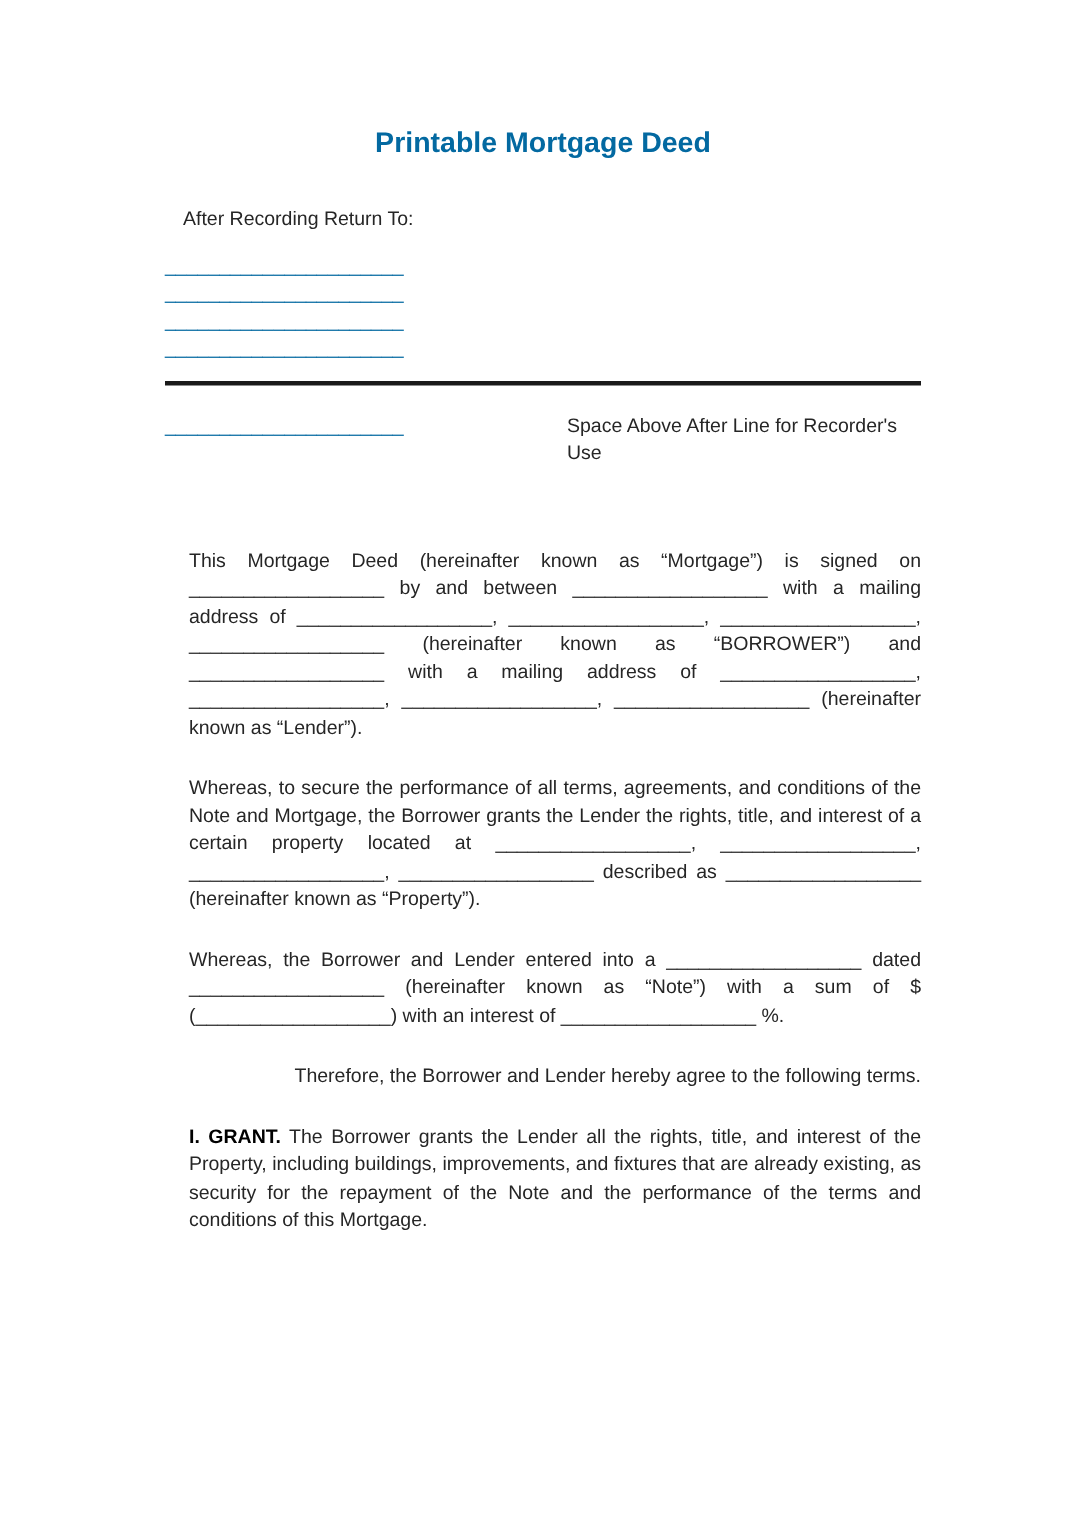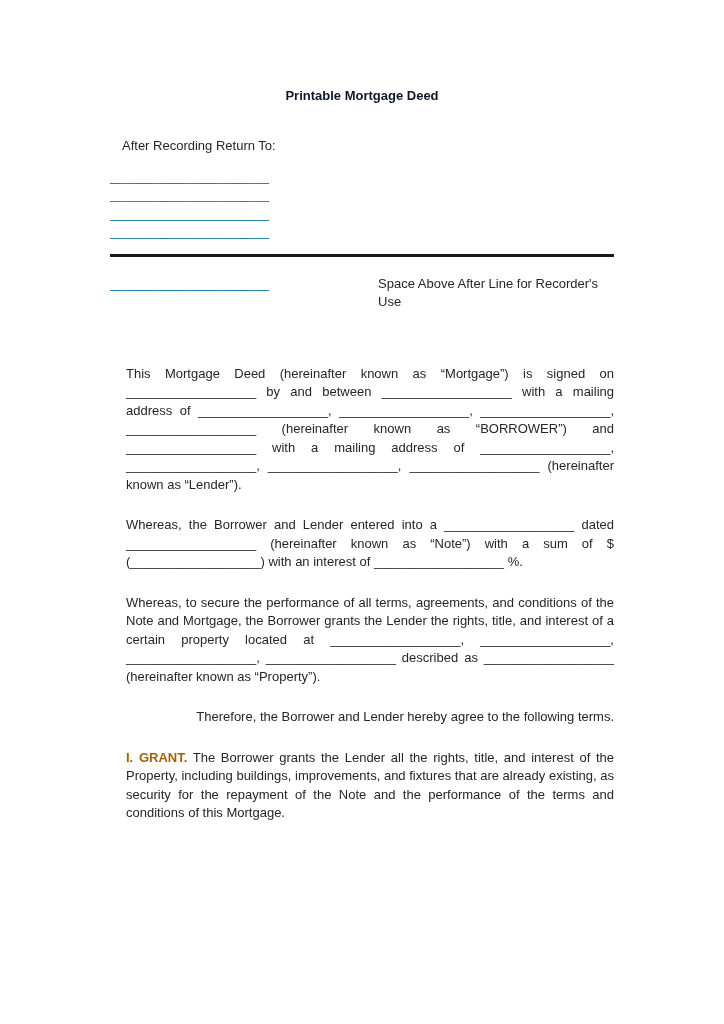--- a/index.html
+++ b/index.html
@@ -15,25 +15,25 @@
     background: #ffffff;
     padding: 86px 110px 0 110px;
     font-family: "Liberation Sans", sans-serif;
     font-size: 13px;
     line-height: 18.5px;
     color: #262626;
     overflow: hidden;
   }
   .title {
     margin: 0 0 31px 0;
-    font-size: 13px;
+    font-size: 19px;
     line-height: 20px;
     font-weight: 700;
     text-align: center;
-    color: #0f172a;
+    color: #0369a1;
   }
   .after-recording .label {
     margin: 12px;
   }
   .blank-line {
     color: #0369a1;
     letter-spacing: 0;
     white-space: nowrap;
   }
   .rule {
@@ -55,21 +55,21 @@
   }
   .para {
     margin: 0 0 22px 16px;
     text-align: justify;
   }
   .para.single {
     text-align: right;
   }
   .para strong {
     font-weight: 700;
-    color: #a16207;
+    color: #000000;
   }
 </style>
 </head>
 <body>
 
 <div class="page">
 
   <h1 class="title">Printable Mortgage Deed</h1>
 
   <section class="after-recording">
@@ -84,22 +84,22 @@
 
   <section class="recorder-strip">
     <div class="col-left">
       <div class="blank-line">______________________</div>
     </div>
     <div class="col-right">Space Above After Line for Recorder's Use</div>
   </section>
 
   <p class="para">This Mortgage Deed (hereinafter known as “Mortgage”) is signed on __________________ by and between __________________ with a mailing address of __________________, __________________, __________________, __________________ (hereinafter known as “BORROWER”) and __________________ with a mailing address of __________________, __________________, __________________, __________________ (hereinafter known as “Lender”).</p>
 
+  <p class="para">Whereas, to secure the performance of all terms, agreements, and conditions of the Note and Mortgage, the Borrower grants the Lender the rights, title, and interest of a certain property located at __________________, __________________, __________________, __________________ described as __________________ (hereinafter known as “Property”).</p>
+
   <p class="para">Whereas, the Borrower and Lender entered into a __________________ dated __________________ (hereinafter known as “Note”) with a sum of $ (__________________) with an interest of __________________ %.</p>
-
-  <p class="para">Whereas, to secure the performance of all terms, agreements, and conditions of the Note and Mortgage, the Borrower grants the Lender the rights, title, and interest of a certain property located at __________________, __________________, __________________, __________________ described as __________________ (hereinafter known as “Property”).</p>
 
   <p class="para single">Therefore, the Borrower and Lender hereby agree to the following terms.</p>
 
   <p class="para"><strong>I. GRANT.</strong> <span>The Borrower grants the Lender all the rights, title, and interest of the Property, including buildings, improvements, and fixtures that are already existing, as security for the repayment of the Note and the performance of the terms and conditions of this Mortgage.</span></p>
 
 
 </div>
 
 </body></html>

